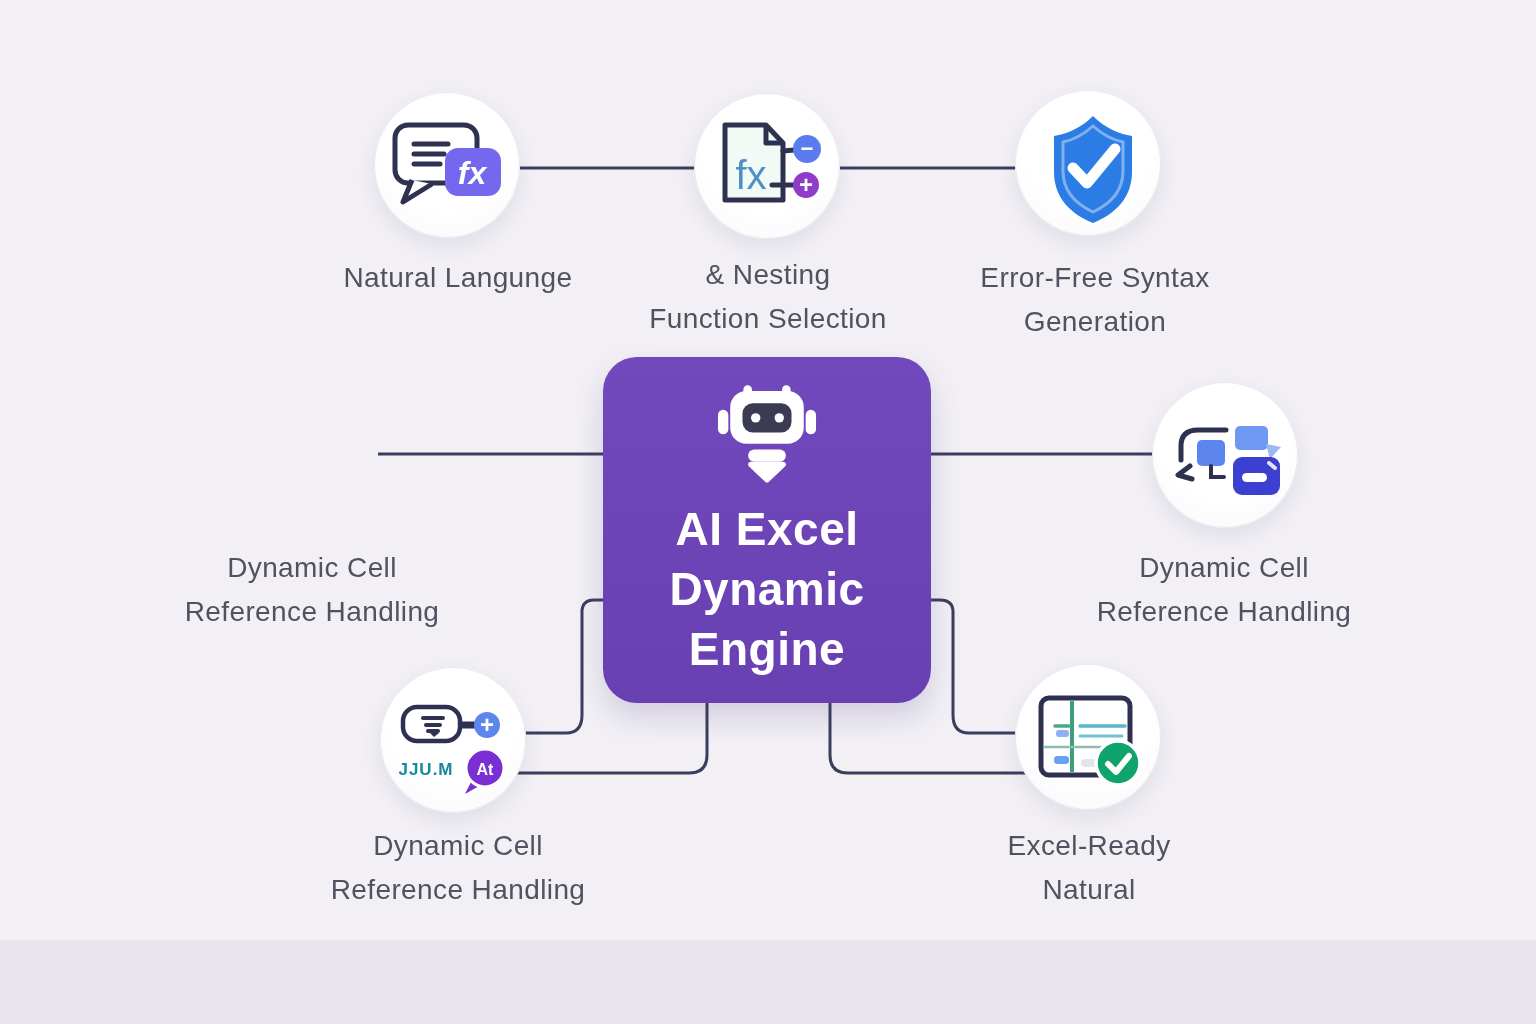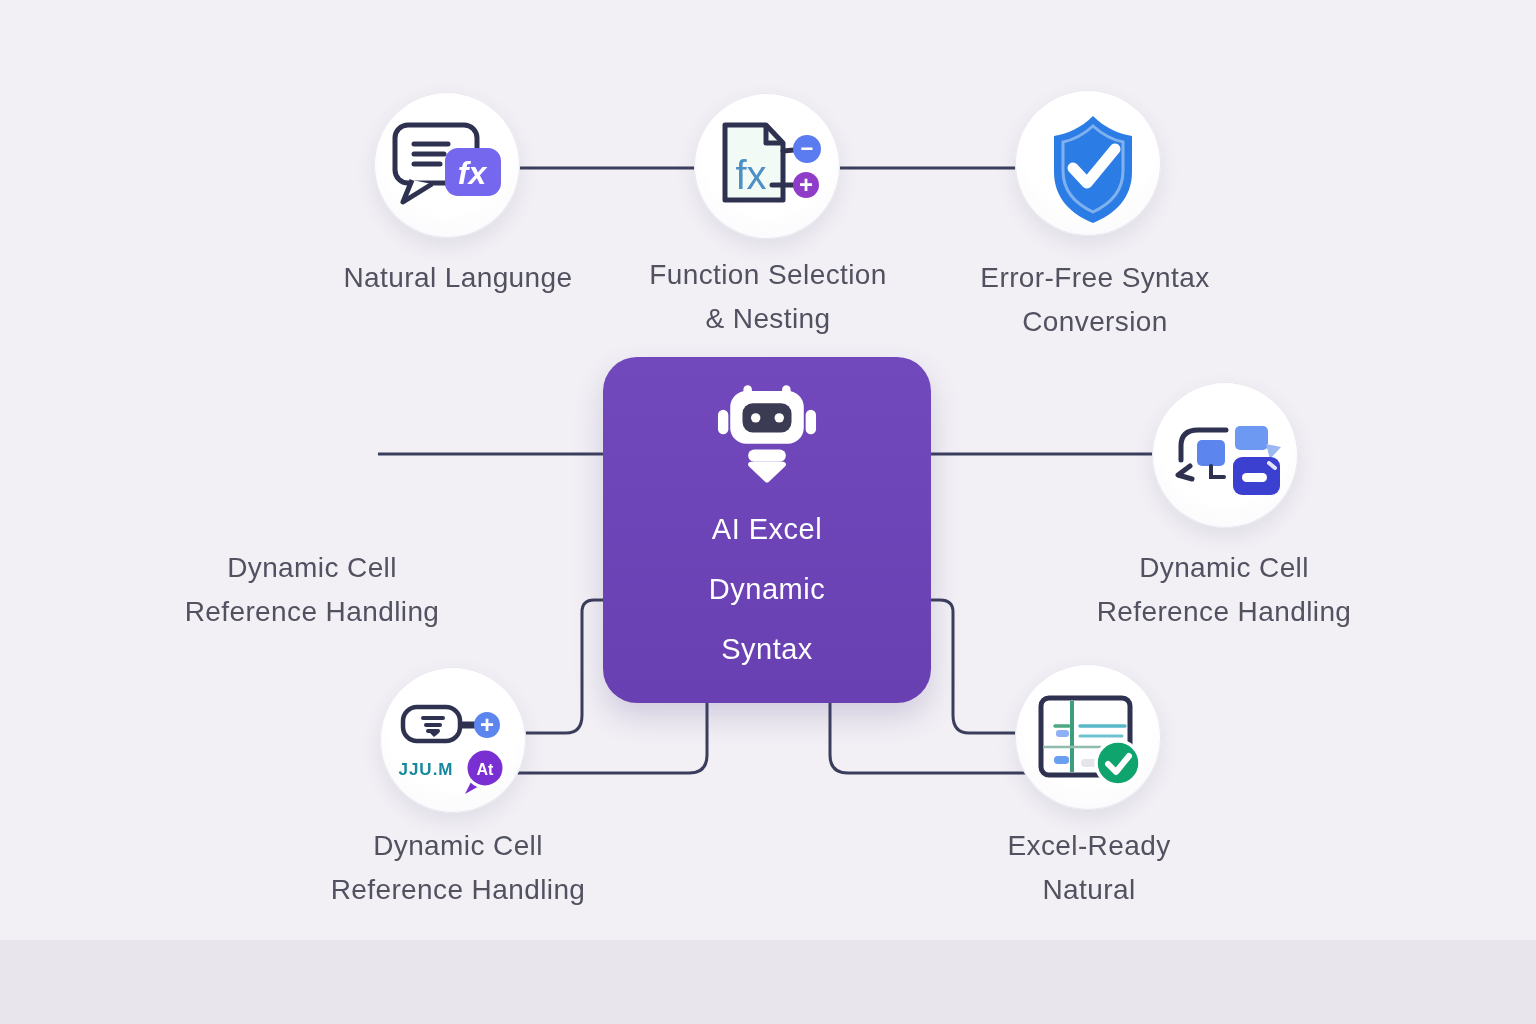--- a/index.html
+++ b/index.html
@@ -23,21 +23,21 @@
   }
   .center-box{
     position:absolute;left:603px;top:357px;width:328px;height:346px;
     border-radius:34px;z-index:2;
     background:linear-gradient(180deg,#7149bc 0%,#6940b2 100%);
     box-shadow:0 14px 30px rgba(80,60,130,0.20);
   }
   .center-box .robot{position:absolute;left:50%;transform:translateX(-50%);top:26px;}
   .center-title{
     position:absolute;left:0;right:0;top:142px;text-align:center;
-    color:#ffffff;font-size:29px;line-height:60px;font-weight:400;letter-spacing:0.5px;
+    color:#ffffff;font-size:46px;line-height:60px;font-weight:700;letter-spacing:0.5px;
   }
   .center-title div{white-space:nowrap;}
 </style>
 </head>
 <body>
 
 <div class="stage">
 
   <svg class="connector-layer" width="1536" height="1024" viewBox="0 0 1536 1024">
     <g fill="none" stroke="#3a3e5c" stroke-width="3">
@@ -76,34 +76,34 @@
       <text x="57" y="96" text-anchor="middle" font-size="40" font-weight="500" fill="#4d90c5">fx</text>
       <line x1="89" y1="58" x2="100" y2="57" stroke="#2e3250" stroke-width="5" stroke-linecap="round"></line>
       <line x1="78" y1="92" x2="100" y2="92" stroke="#2e3250" stroke-width="5" stroke-linecap="round"></line>
       <circle cx="113" cy="56" r="14" fill="#5b7cf0"></circle>
       <text x="113" y="63" text-anchor="middle" font-size="22" font-weight="bold" fill="#ffffff">−</text>
       <circle cx="112" cy="92" r="13" fill="#8f3cc9"></circle>
       <text x="112" y="100" text-anchor="middle" font-size="24" font-weight="bold" fill="#ffffff">+</text>
     </svg>
   </div>
   <div class="node-label" style="left:568px;top:253px;">
+    <div>&amp; Nesting</div>
     <div>Function Selection</div>
-    <div>&amp; Nesting</div>
   </div>
 
   <div class="node-circle" style="left:1015px;top:90px;">
     <svg viewBox="0 0 146 146">
       <path d="M78,26 C66,38 52,44 39,46 V82 C39,108 56,124 78,133 C100,124 117,108 117,82 V46 C104,44 90,38 78,26 Z" fill="#2b7de5"></path>
       <path d="M78,36 C68,45 58,50 48,52 V81 C48,101 61,114 78,122 C95,114 108,101 108,81 V52 C98,50 88,45 78,36 Z" fill="none" stroke="#ffffff" stroke-opacity="0.4" stroke-width="3"></path>
       <polyline points="58,78 72,93 100,59" fill="none" stroke="#ffffff" stroke-width="11" stroke-linecap="round" stroke-linejoin="round"></polyline>
     </svg>
   </div>
   <div class="node-label" style="left:895px;top:256px;">
     <div>Error-Free Syntax</div>
-    <div>Conversion</div>
+    <div>Generation</div>
   </div>
 
   <div class="node-label" style="left:112px;top:546px;">
     <div>Dynamic Cell</div>
     <div>Reference Handling</div>
   </div>
 
   <div class="node-circle" style="left:1152px;top:382px;">
     <svg viewBox="0 0 146 146">
       <path d="M74,48 H46 Q29,48 29,64 V78" fill="none" stroke="#2e3250" stroke-width="5" stroke-linecap="round"></path>
@@ -174,17 +174,17 @@
       <rect x="31" y="8" width="78" height="56" rx="17" fill="#ffffff"></rect>
       <rect x="44" y="21" width="52" height="31" rx="11" fill="#3b3b54"></rect>
       <circle cx="58" cy="36.5" r="5" fill="#ffffff"></circle>
       <circle cx="83" cy="36.5" r="5" fill="#ffffff"></circle>
       <rect x="50" y="70" width="40" height="13" rx="6.5" fill="#ffffff"></rect>
       <path d="M53,86 L70,102 L87,86 Z" fill="#ffffff" stroke="#ffffff" stroke-width="6" stroke-linejoin="round"></path>
     </svg>
     <div class="center-title">
       <div>AI Excel</div>
       <div>Dynamic</div>
-      <div>Syntax</div>
+      <div>Engine</div>
     </div>
   </div>
 
 </div>
 
 </body></html>

